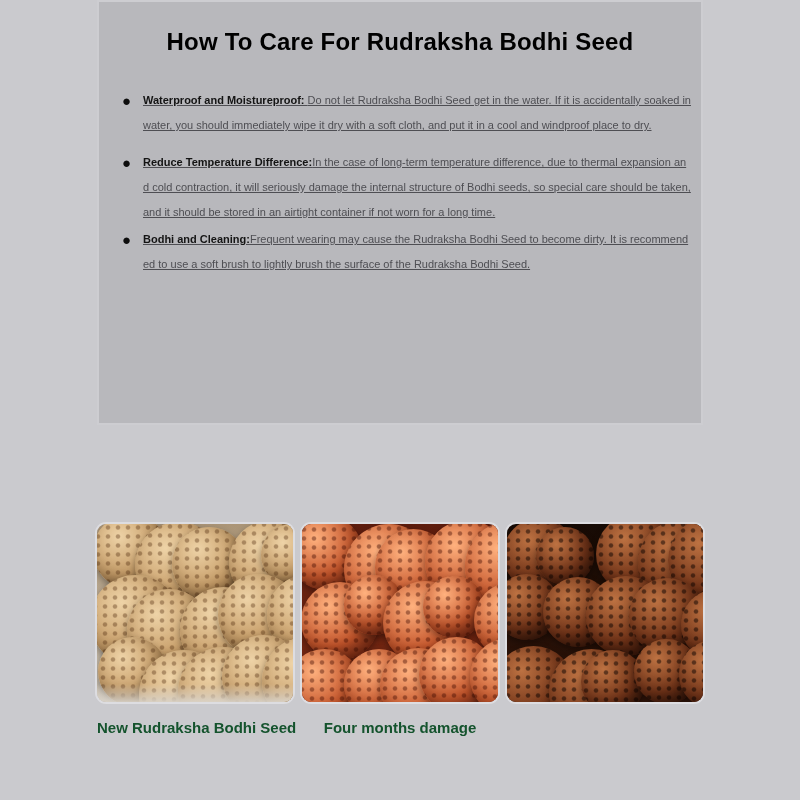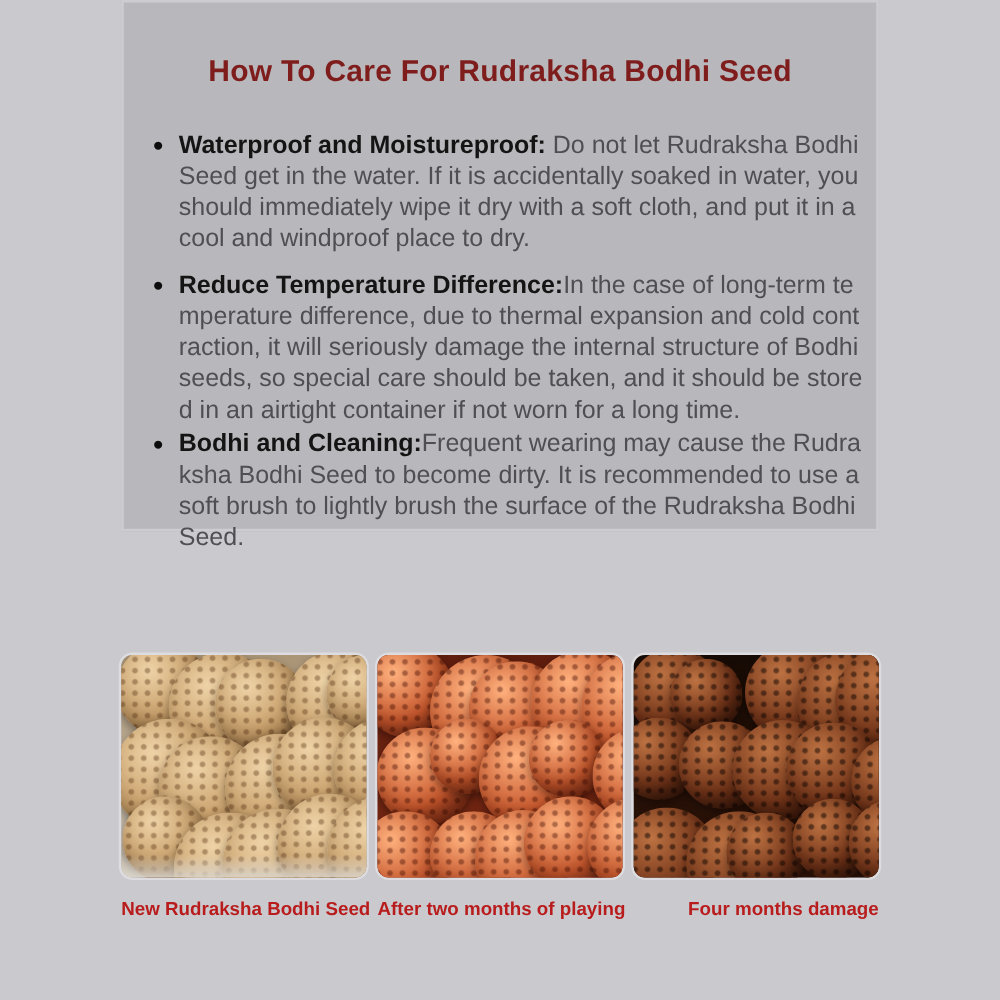--- a/index.html
+++ b/index.html
@@ -11,44 +11,45 @@
   }
   
   .panel{
     position:absolute;left:97px;top:0;
     width:606px;height:425px;
     background:#b8b8bc;
     box-shadow:inset 0 0 0 2px rgba(230,230,234,0.45);
     box-sizing:border-box;
   }
   .title{
-    margin:16px;padding-top:27px;
+    margin:0;padding-top:27px;
     text-align:center;
     font-size:24px;line-height:30px;
-    font-weight:bold;color:#7f1d1d;
+    font-weight:bold;color:#000000;
     letter-spacing:0.2px;
   }
   .care-list{
     margin:31px 10px 0 25px;
   }
   .care-item{
     display:flex;align-items:flex-start;
   }
   .care-item:nth-child(1){margin-bottom:12px;}
   .care-item:nth-child(2){margin-bottom:2px;}
   .bullet{
     flex:0 0 21px;width:21px;
     font-size:15px;line-height:25px;color:#0d0d0d;
   }
   .care-text{
     margin:0;flex:1;
-    font-size:20px;line-height:25px;
+    font-size:11px;line-height:25px;
     color:#4e4e53;
     word-break:break-all;
     max-width:548px;
+    text-decoration:underline;
   }
   .care-label{color:#141414;font-weight:bold;}
   
   .gallery{
     position:absolute;left:97px;top:524px;
     width:606px;display:flex;gap:9px;
   }
   .photo{
     width:196px;height:178px;
     border-radius:9px;overflow:hidden;
@@ -59,22 +60,22 @@
     position:absolute;border-radius:50%;
     box-shadow:inset -7px -9px 16px rgba(0,0,0,0.30), 0 3px 7px rgba(0,0,0,0.35);
   }
   .accent{position:absolute;}
   
   .captions{
     position:absolute;left:97px;top:719px;
     width:606px;display:flex;gap:9px;
   }
   .caption{
-    width:196px;text-align:right;
-    font-size:15px;font-weight:bold;color:#b91c1c;
+    width:196px;text-align:center;
+    font-size:15px;font-weight:bold;color:#14532d;
     white-space:nowrap;
   }
 </style>
 </head>
 <body>
 
 <div class="panel">
   <h1 class="title">How To Care For Rudraksha Bodhi Seed</h1>
 
   <div class="care-list">
@@ -148,15 +149,14 @@
       <div class="seed" style="height: 81px; width: 81px; left: -14px; top: 122px; background: radial-gradient(circle, rgba(10, 2, 0, 0.5) 1.6px, transparent 2.8px) 0px 0px / 10px 9px, radial-gradient(circle at 35% 30%, rgb(189, 114, 66), rgb(113, 51, 24) 55%, rgb(31, 10, 4) 96%);"></div>
       <div class="seed" style="height: 85px; width: 85px; left: 42px; top: 125px; background: radial-gradient(circle, rgba(10, 2, 0, 0.5) 1.6px, transparent 2.8px) 0px 0px / 10px 9px, radial-gradient(circle at 35% 30%, rgb(189, 114, 66), rgb(113, 51, 24) 55%, rgb(31, 10, 4) 96%);"></div>
       <div class="seed" style="height: 64px; width: 64px; left: 74px; top: 126px; background: radial-gradient(circle, rgba(10, 2, 0, 0.5) 1.6px, transparent 2.8px) 0px 0px / 10px 9px, radial-gradient(circle at 35% 30%, rgb(189, 114, 66), rgb(113, 51, 24) 55%, rgb(31, 10, 4) 96%);"></div>
       <div class="seed" style="height: 65px; width: 65px; left: 127px; top: 115px; background: radial-gradient(circle, rgba(10, 2, 0, 0.5) 1.6px, transparent 2.8px) 0px 0px / 10px 9px, radial-gradient(circle at 35% 30%, rgb(189, 114, 66), rgb(113, 51, 24) 55%, rgb(31, 10, 4) 96%);"></div>
       <div class="seed" style="height: 69px; width: 69px; left: 172px; top: 116px; background: radial-gradient(circle, rgba(10, 2, 0, 0.5) 1.6px, transparent 2.8px) 0px 0px / 10px 9px, radial-gradient(circle at 35% 30%, rgb(189, 114, 66), rgb(113, 51, 24) 55%, rgb(31, 10, 4) 96%);"></div>
     </div>
 </div>
 
 <div class="captions">
   <div class="caption">New Rudraksha Bodhi Seed</div>
-  <div class="caption">After two months of playing</div>
   <div class="caption">Four months damage</div>
 </div>
 
 </body></html>

